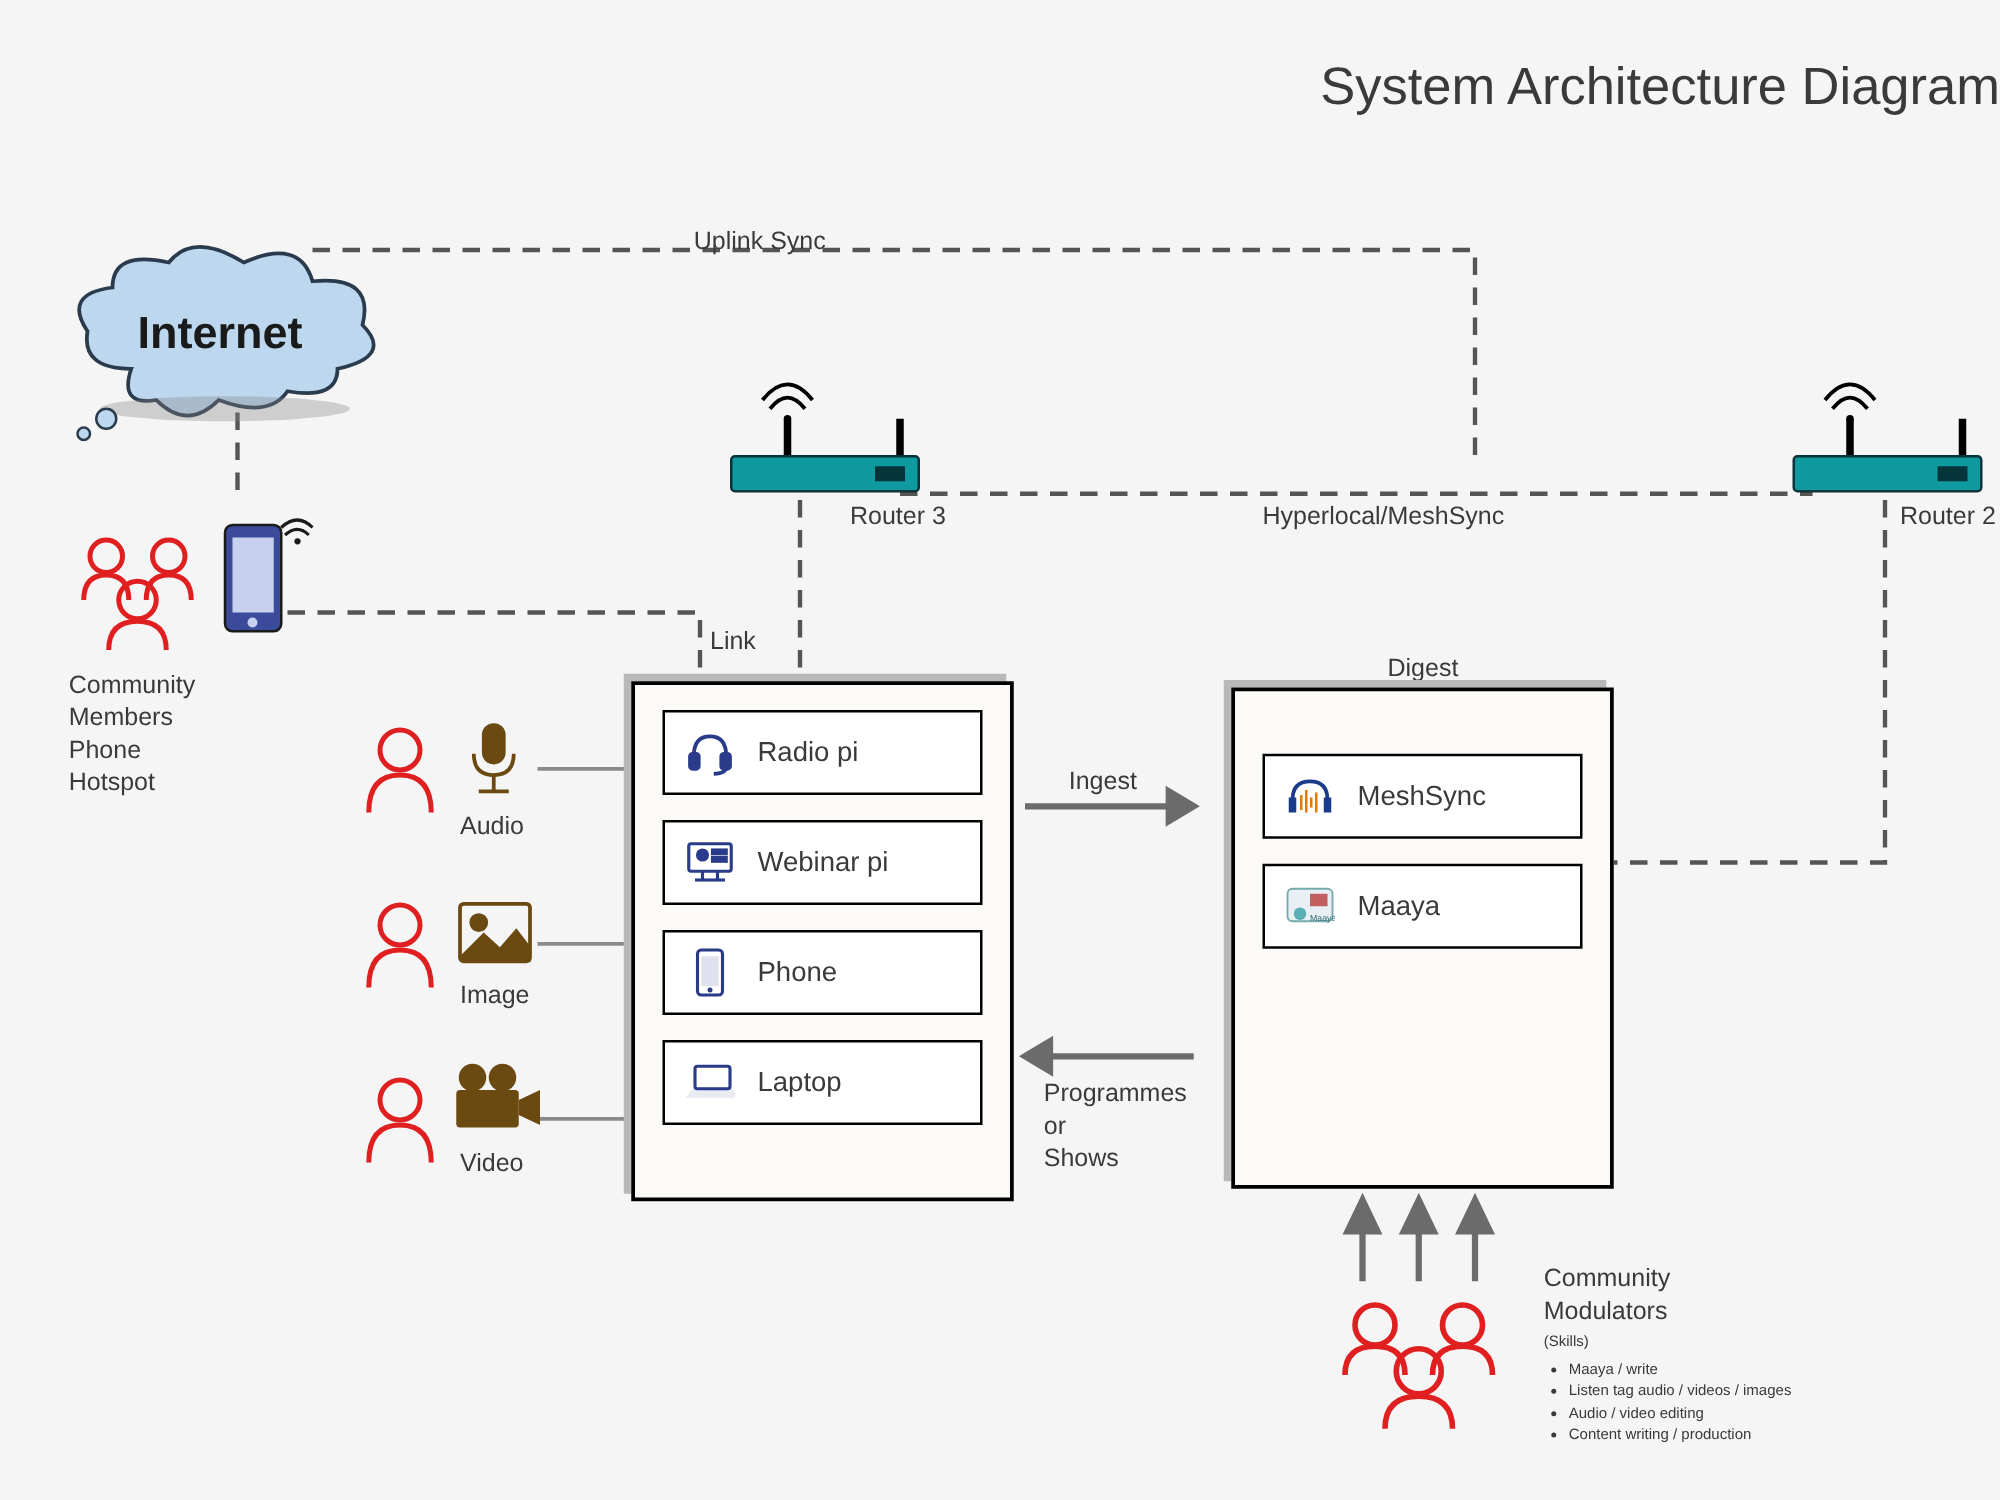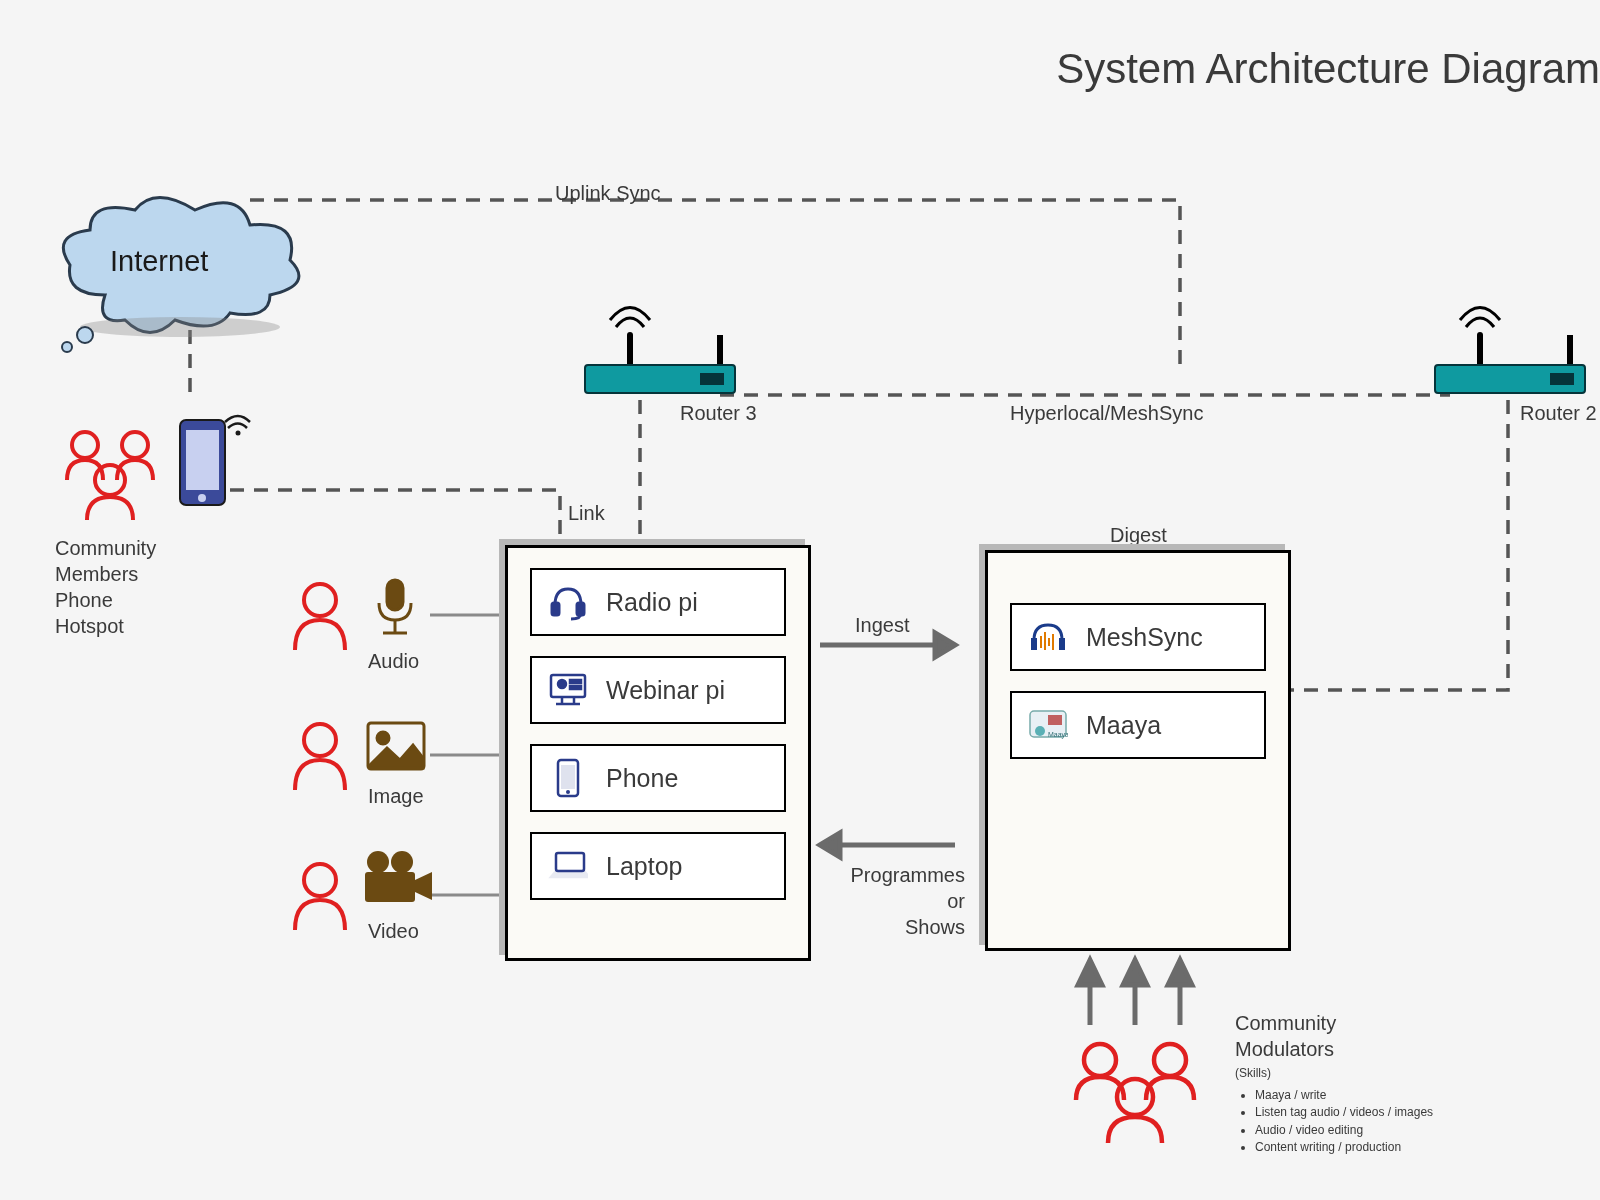--- a/index.html
+++ b/index.html
@@ -3,21 +3,21 @@
 <meta charset="utf-8">
 <style>
   body{margin:0;background:#f5f5f5;font-family:Arial,Helvetica,sans-serif;color:#3a3a3a}
   .canvas{position:relative;width:1600px;height:1200px;background:#f5f5f5}
   .title{position:absolute;left:0;right:0;top:45px;text-align:right;font-size:42px;color:#3a3a3a}
   .label{position:absolute;font-size:20px;color:#3a3a3a;line-height:1.3}
   .xs{font-size:12px}
   .panel{position:absolute;background:#fbfaf6;border:3px solid #000;box-shadow:-6px -6px 0 #b8b8b8}
   .card{display:flex;align-items:center;background:#fff;border:2px solid #000;margin:20px 22px;height:64px;padding:0 16px;gap:18px}
   .card .ic{width:40px;height:40px;display:flex;align-items:center;justify-content:center}
-  .card .txt{font-size:25px}
+  .card .txt{font-size:22px}
   .people{position:absolute}
   .router{position:absolute}
   .cloud{position:absolute}
   .phone{position:absolute}
   .mediaicon{position:absolute}
   ul.skills{margin:6px 0 0 0;padding-left:20px}
   ul.skills li{margin:2px 0}
 </style>
 </head>
 <body>
@@ -65,21 +65,21 @@
     </g>
   </svg>
 
   <div class="cloud" style="left:55px;top:195px">
     <svg width="260" height="160" viewBox="0 0 260 160">
       <path d="M50 100 Q10 100 15 70 Q-5 40 35 35 Q35 5 80 15 Q100 -10 140 15 Q185 -5 195 30 Q245 25 235 65 Q260 90 215 100 Q215 125 175 118 Q160 140 120 125 Q95 150 70 125 Q40 130 50 100 Z" fill="#bcd7ee" stroke="#2a3b4d" stroke-width="3"></path>
       <ellipse cx="125" cy="132" rx="100" ry="10" fill="#888" opacity=".35"></ellipse>
       <circle cx="30" cy="140" r="8" fill="#bcd7ee" stroke="#2a3b4d" stroke-width="2"></circle>
       <circle cx="12" cy="152" r="5" fill="#bcd7ee" stroke="#2a3b4d" stroke-width="2"></circle>
     </svg>
-    <div style="position:absolute;left:55px;top:50px;font-size:29px;font-weight:normal;color:#1a1a1a">Internet</div>
+    <div style="position:absolute;left:55px;top:50px;font-size:36px;font-weight:bold;color:#1a1a1a">Internet</div>
   </div>
 
   <div class="phone" style="left:170px;top:400px">
     <svg width="90" height="110">
       <rect x="10" y="20" width="45" height="85" rx="6" fill="#3b4a9a" stroke="#1a1a1a" stroke-width="2"></rect>
       <rect x="16" y="30" width="33" height="60" fill="#c8d0f0"></rect>
       <circle cx="32" cy="98" r="4" fill="#c8d0f0"></circle>
       <path d="M55 22 Q68 10 80 22" fill="none" stroke="#1a1a1a" stroke-width="2.5"></path>
       <path d="M58 28 Q68 19 77 28" fill="none" stroke="#1a1a1a" stroke-width="2.5"></path>
       <circle cx="68" cy="33" r="2.5" fill="#1a1a1a"></circle>
@@ -191,21 +191,21 @@
         <rect x="120" y="88" width="24" height="12" fill="#05343a"></rect>
       </g>
     </svg>
   </div>
   <div class="label" style="left:1520px;top:400px">Router 2</div>
 
   <div class="label" style="left:555px;top:180px">Uplink Sync</div>
   <div class="label" style="left:568px;top:500px">Link</div>
   <div class="label" style="left:1010px;top:400px">Hyperlocal/MeshSync</div>
   <div class="label" style="left:855px;top:612px">Ingest</div>
-  <div class="label" style="left:835px;top:862px;text-align:right;width:130px">
+  <div class="label" style="left:835px;top:862px;text-align:left;width:130px">
     <div>Programmes</div>
     <div>or</div>
     <div>Shows</div>
   </div>
   <div class="label" style="left:1110px;top:522px">Digest</div>
 
   <div class="panel" style="left:505px;top:545px;width:300px;height:410px">
     <div class="card">
       <span class="ic">
           <svg width="38" height="38">

